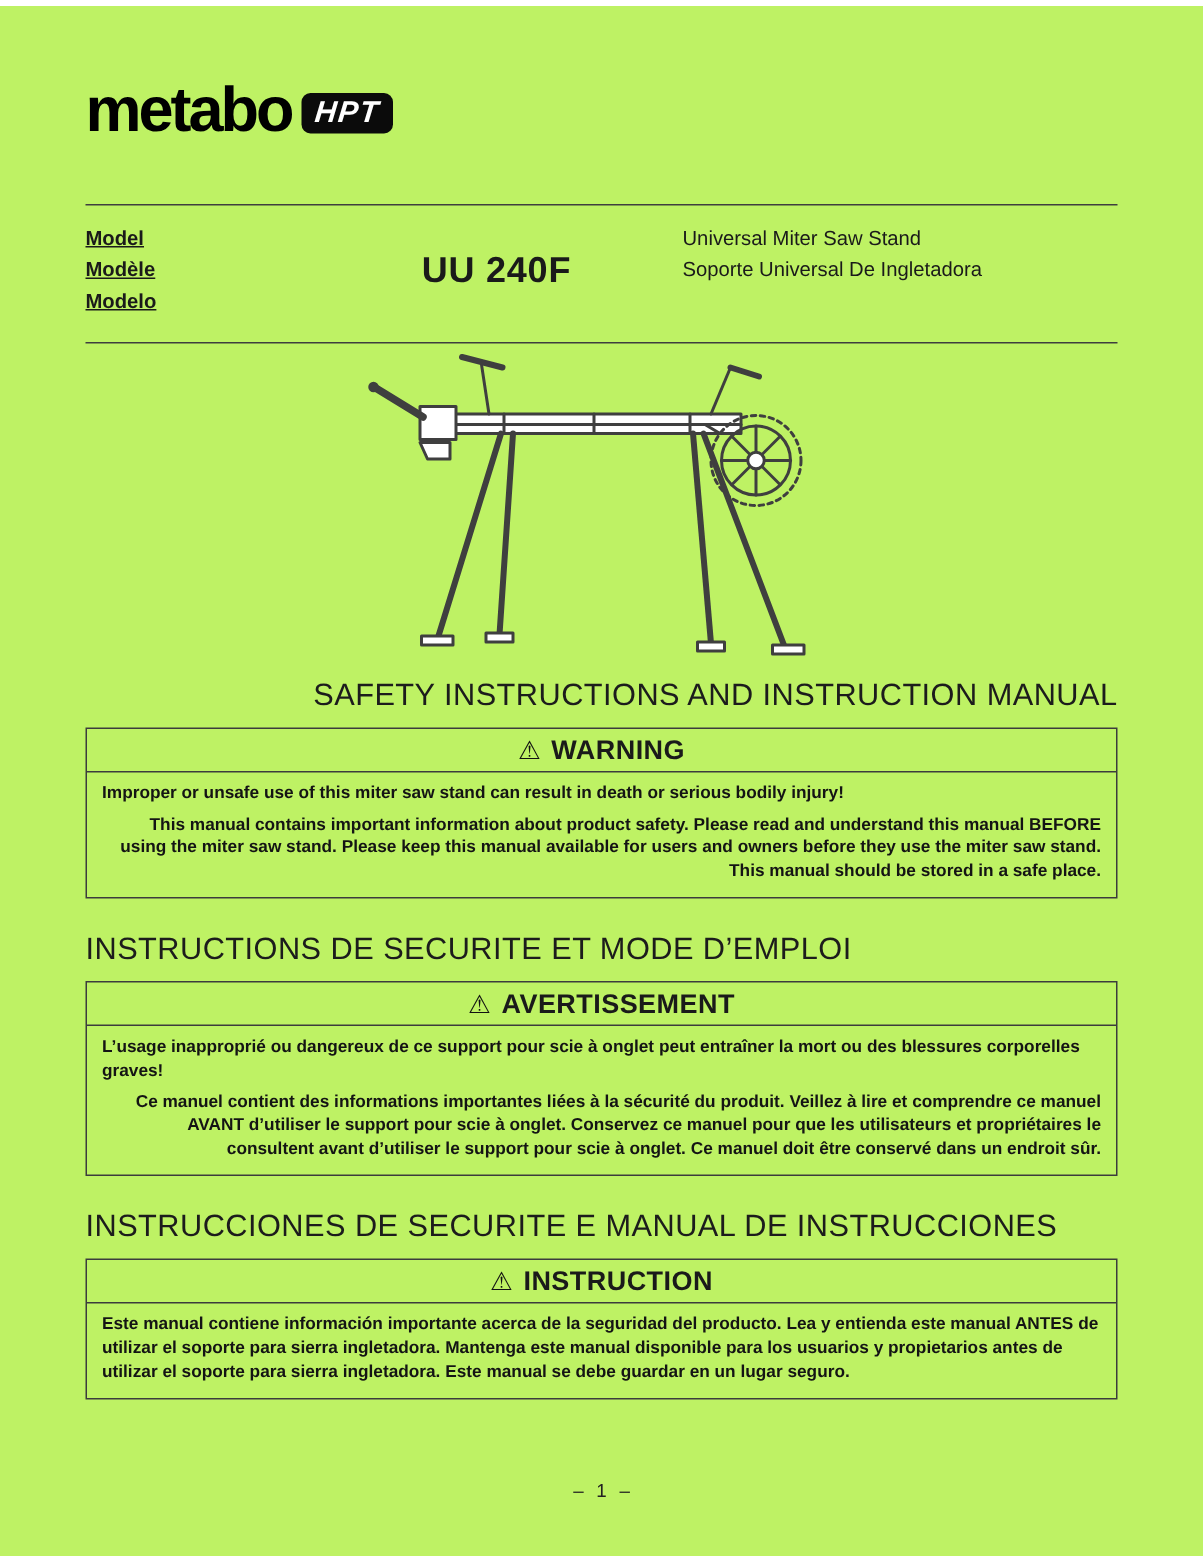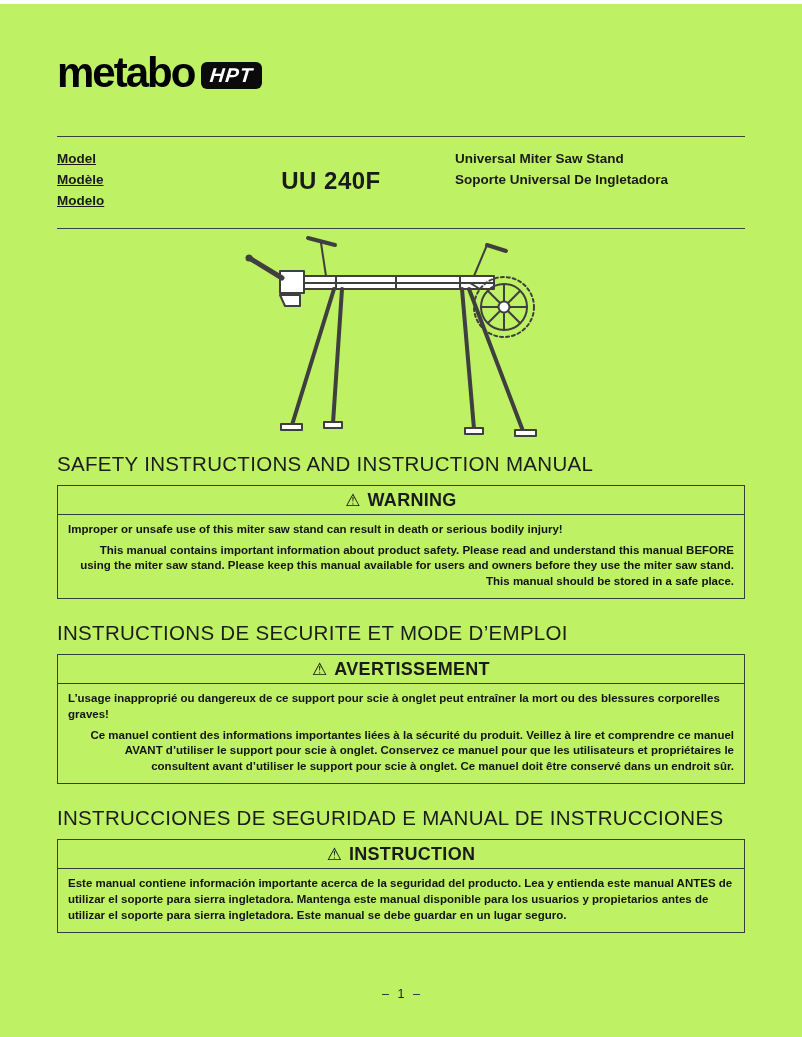--- a/index.html
+++ b/index.html
@@ -47,40 +47,40 @@
   .model-block { display: flex; padding: 11px 0 17px; }
   .model-labels { width: 150px; font-weight: bold; font-size: 13.5px; line-height: 21px; text-decoration: underline; }
   .model-number {
     flex: 1;
     text-align: center;
     font-weight: bold;
     font-size: 24px;
     padding-top: 19px;
     letter-spacing: 0.5px;
   }
-  .model-names { width: 290px; font-weight: bold; font-size: 13.5px; line-height: 21px; }
+  .model-names { width: 290px; font-weight: normal; font-size: 13.5px; line-height: 21px; }
 
   
   .illustration {
     height: 218px;
     display: flex;
     justify-content: center;
     align-items: center;
     padding: 4px 0 2px;
   }
 
   
   .section-heading {
     font-size: 20.5px;
     font-weight: 400;
     letter-spacing: 0.3px;
     color: #1c1c1c;
     margin: 22px 0 9px;
   }
-  .section-heading.first { margin-top: 5px; }
+  .section-heading.first { margin-top: 5px; text-align: right; }
 
   
   .warn-box { border: 1.6px solid #3c3c3c; }
   .warn-header {
     display: flex;
     justify-content: center;
     align-items: center;
     gap: 7px;
     padding: 4px 0 3px;
     border-bottom: 1.5px solid #3c3c3c;
@@ -192,21 +192,21 @@
     <div class="warn-header">
       <span class="warn-icon">⚠</span>
       <span class="warn-title">AVERTISSEMENT</span>
     </div>
     <div class="warn-body">
       <p>L’usage inapproprié ou dangereux de ce support pour scie à onglet peut entraîner la mort ou des blessures corporelles graves!</p>
       <p>Ce manuel contient des informations importantes liées à la sécurité du produit. Veillez à lire et comprendre ce manuel AVANT d’utiliser le support pour scie à onglet. Conservez ce manuel pour que les utilisateurs et propriétaires le consultent avant d’utiliser le support pour scie à onglet. Ce manuel doit être conservé dans un endroit sûr.</p>
     </div>
   </div>
 
-  <div class="section-heading">INSTRUCCIONES DE SEGURIDAD E MANUAL DE INSTRUCCIONES</div>
+  <div class="section-heading">INSTRUCCIONES DE SECURITE E MANUAL DE INSTRUCCIONES</div>
   <div class="warn-box">
     <div class="warn-header">
       <span class="warn-icon">⚠</span>
       <span class="warn-title">INSTRUCTION</span>
     </div>
     <div class="warn-body">
       <p>Este manual contiene información importante acerca de la seguridad del producto. Lea y entienda este manual ANTES de utilizar el soporte para sierra ingletadora. Mantenga este manual disponible para los usuarios y propietarios antes de utilizar el soporte para sierra ingletadora. Este manual se debe guardar en un lugar seguro.</p>
     </div>
   </div>
 

